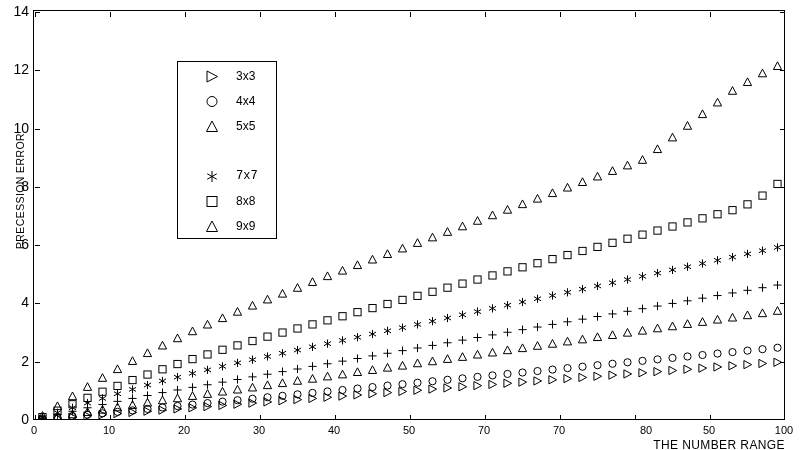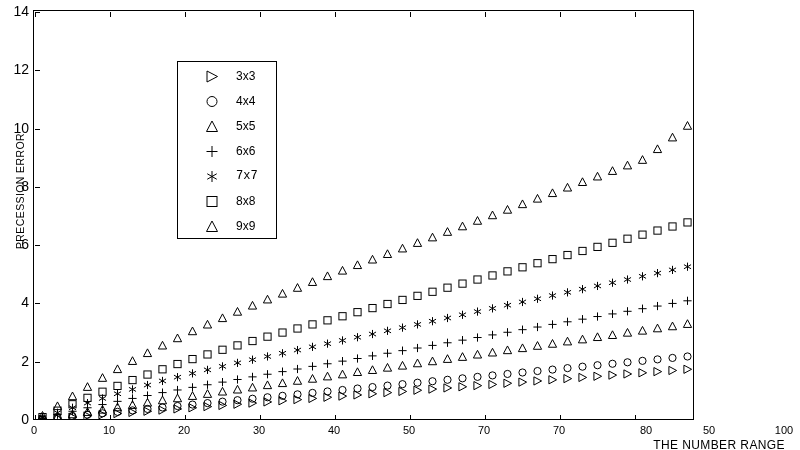--- a/index.html
+++ b/index.html
@@ -16,21 +16,21 @@
   #chart-root {
     position: relative;
     width: 800px;
     height: 450px;
     background: #ffffff;
   }
   .plot-frame {
     position: absolute;
     left: 33px;
     top: 10px;
-    width: 661px;
+    width: 752px;
     height: 410px;
     border: 1px solid #000000;
     box-sizing: border-box;
     background: #ffffff;
     overflow: hidden;
   }
   .tick-label-y {
     position: absolute;
     right: 0;
     width: 26px;
@@ -1388,29 +1388,20 @@
             </svg></div>
           <div class="legend-text">4x4</div>
         </div>
         <div class="legend-row" style="top: 52px;">
           <div class="legend-marker"><svg width="40" height="25" class="markers" style="position: static;">
               <g>
                 <path d="M20 7L25.5 17.5L14.5 17.5Z"></path>
               </g>
             </svg></div>
           <div class="legend-text">5x5</div>
-        </div>
-        <div class="legend-row" style="top: 77px;">
-          <div class="legend-marker"><svg width="40" height="25" class="markers" style="position: static;">
-              <g>
-                <line x1="14.5" y1="12.5" x2="25.5" y2="12.5"></line>
-                <line x1="20" y1="7" x2="20" y2="18"></line>
-              </g>
-            </svg></div>
-          <div class="legend-text">6x6</div>
         </div>
         <div class="legend-row" style="top: 102px; font-family: Liberation Mono, monospace;">
           <div class="legend-marker"><svg width="40" height="25" class="markers" style="position: static;">
               <g>
                 <line x1="20" y1="7" x2="20" y2="18"></line>
                 <line x1="15.237" y1="9.75" x2="24.762999999999998" y2="15.25"></line>
                 <line x1="15.237" y1="15.25" x2="24.762999999999998" y2="9.75"></line>
               </g>
             </svg></div>
           <div class="legend-text">7x7</div>

